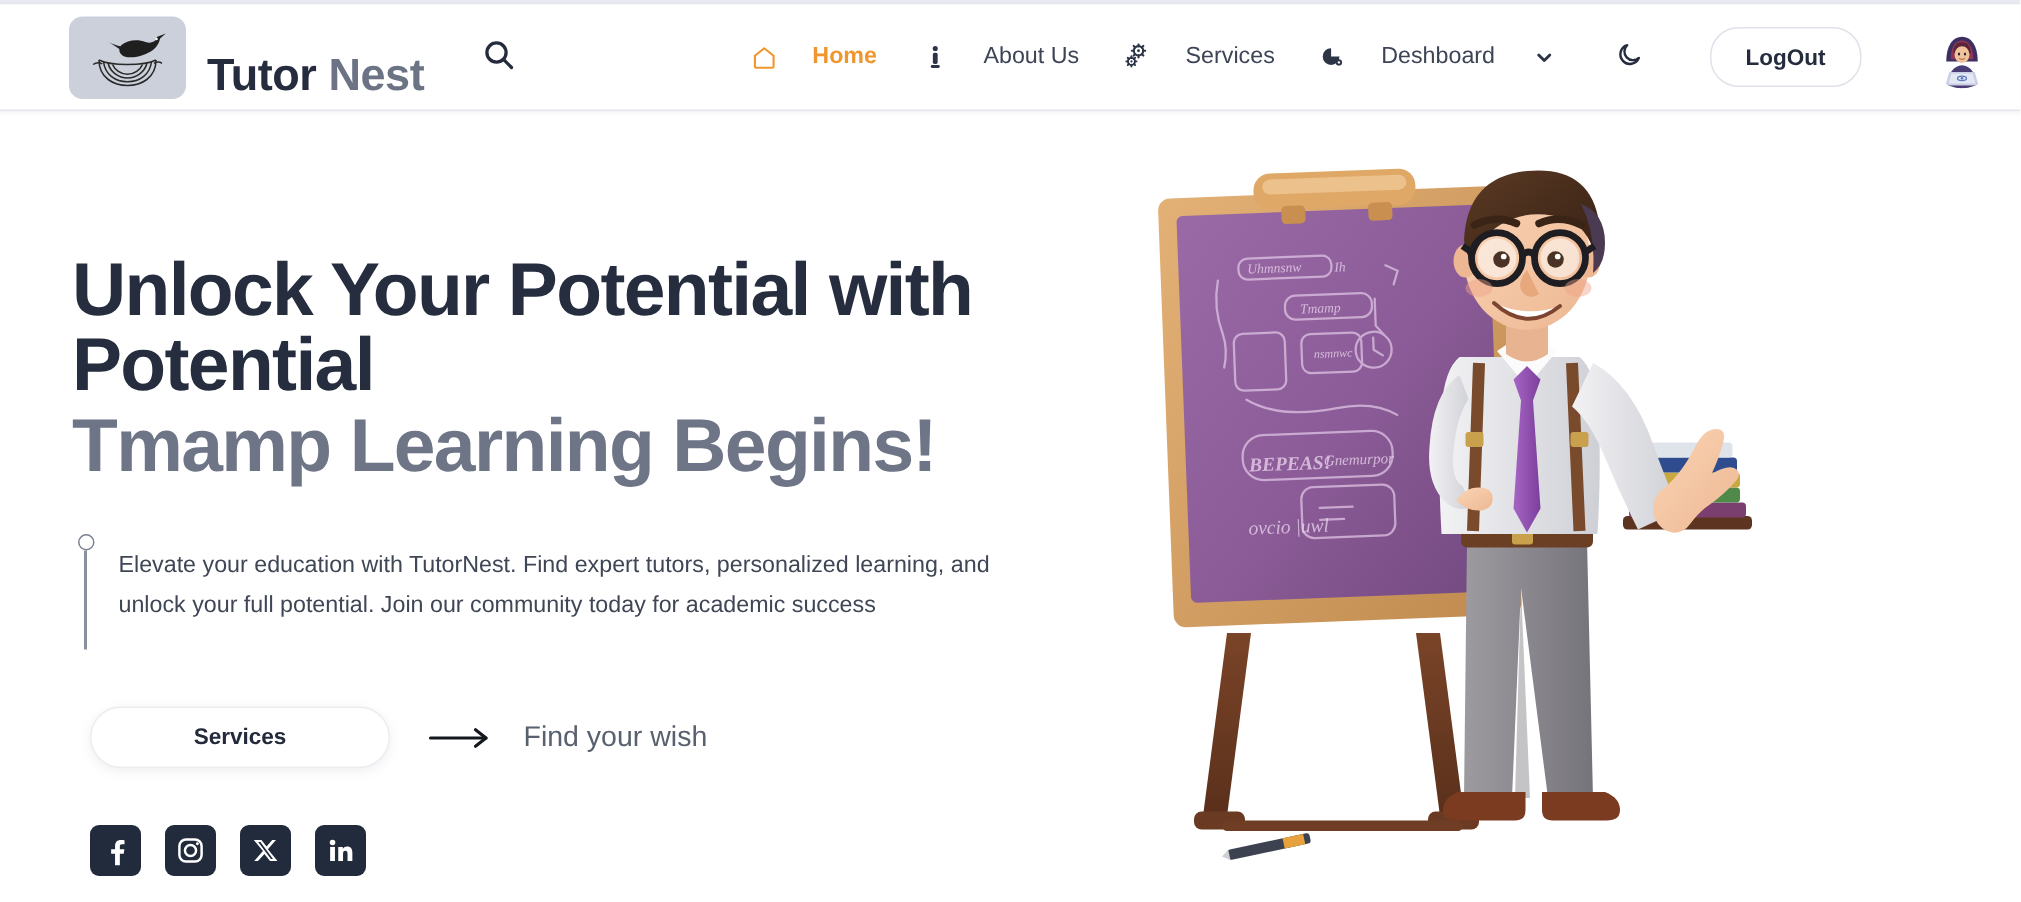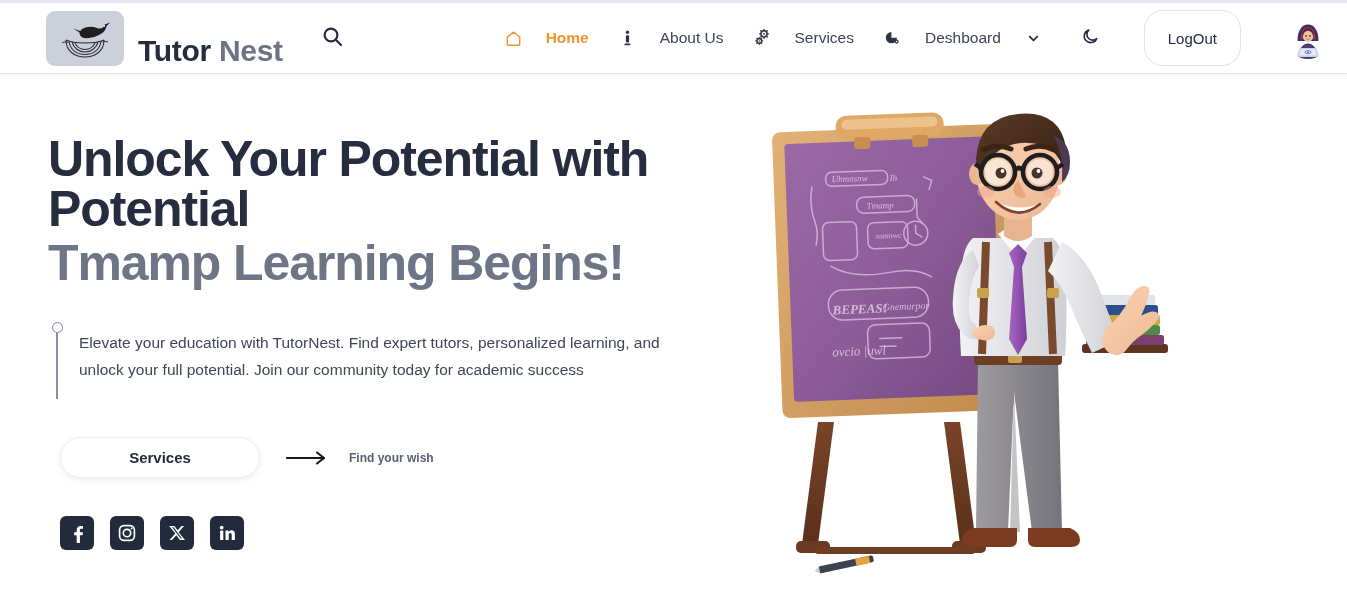--- a/index.html
+++ b/index.html
@@ -110,28 +110,28 @@
     align-items: center;
     justify-content: center;
     background: none;
     border: none;
     cursor: pointer;
     margin-left: 4px;
   }
 
   .logout-btn {
     margin-left: 6px;
-    height: 56px;
+    height: 40px;
     padding: 0 23px;
     border-radius: 19px;
     border: 1.3px solid #e0e2ea;
     background: #ffffff;
     color: #242c3d;
     font-size: 15px;
-    font-weight: 400;
+    font-weight: 700;
     font-family: "Liberation Sans", sans-serif;
     cursor: pointer;
     display: flex;
     align-items: center;
   }
 
   .avatar {
     margin-left: 16px;
     width: 42px;
     height: 42px;
@@ -153,20 +153,21 @@
     width: 760px;
     padding: 60px 0 0 48px;
     position: relative;
   }
 
   .headline {
     font-size: 50px;
     line-height: 1.0;
     font-weight: 700;
     letter-spacing: -1.1px;
+    margin-top: 34px;
   }
   .headline .h-dark { color: #252d3e; display: block; }
   .headline .h-gray { color: #6e7586; display: block; margin-top: 4px; }
 
   
   .lead-wrap {
     display: flex;
     margin-top: 32px;
   }
   .lead-rail {
@@ -219,23 +220,22 @@
     cursor: pointer;
     margin-left: 12px;
   }
   .cta-arrow {
     margin-left: 25px;
     display: flex;
     align-items: center;
   }
   .cta-hint {
     margin-left: 20px;
-    font-size: 12px;
+    font-size: 19px;
     color: #59606f;
-    font-weight: bold;
   }
 
   
   .socials {
     display: flex;
     gap: 16px;
     margin-top: 38px;
     margin-left: 12px;
   }
   .soc {

